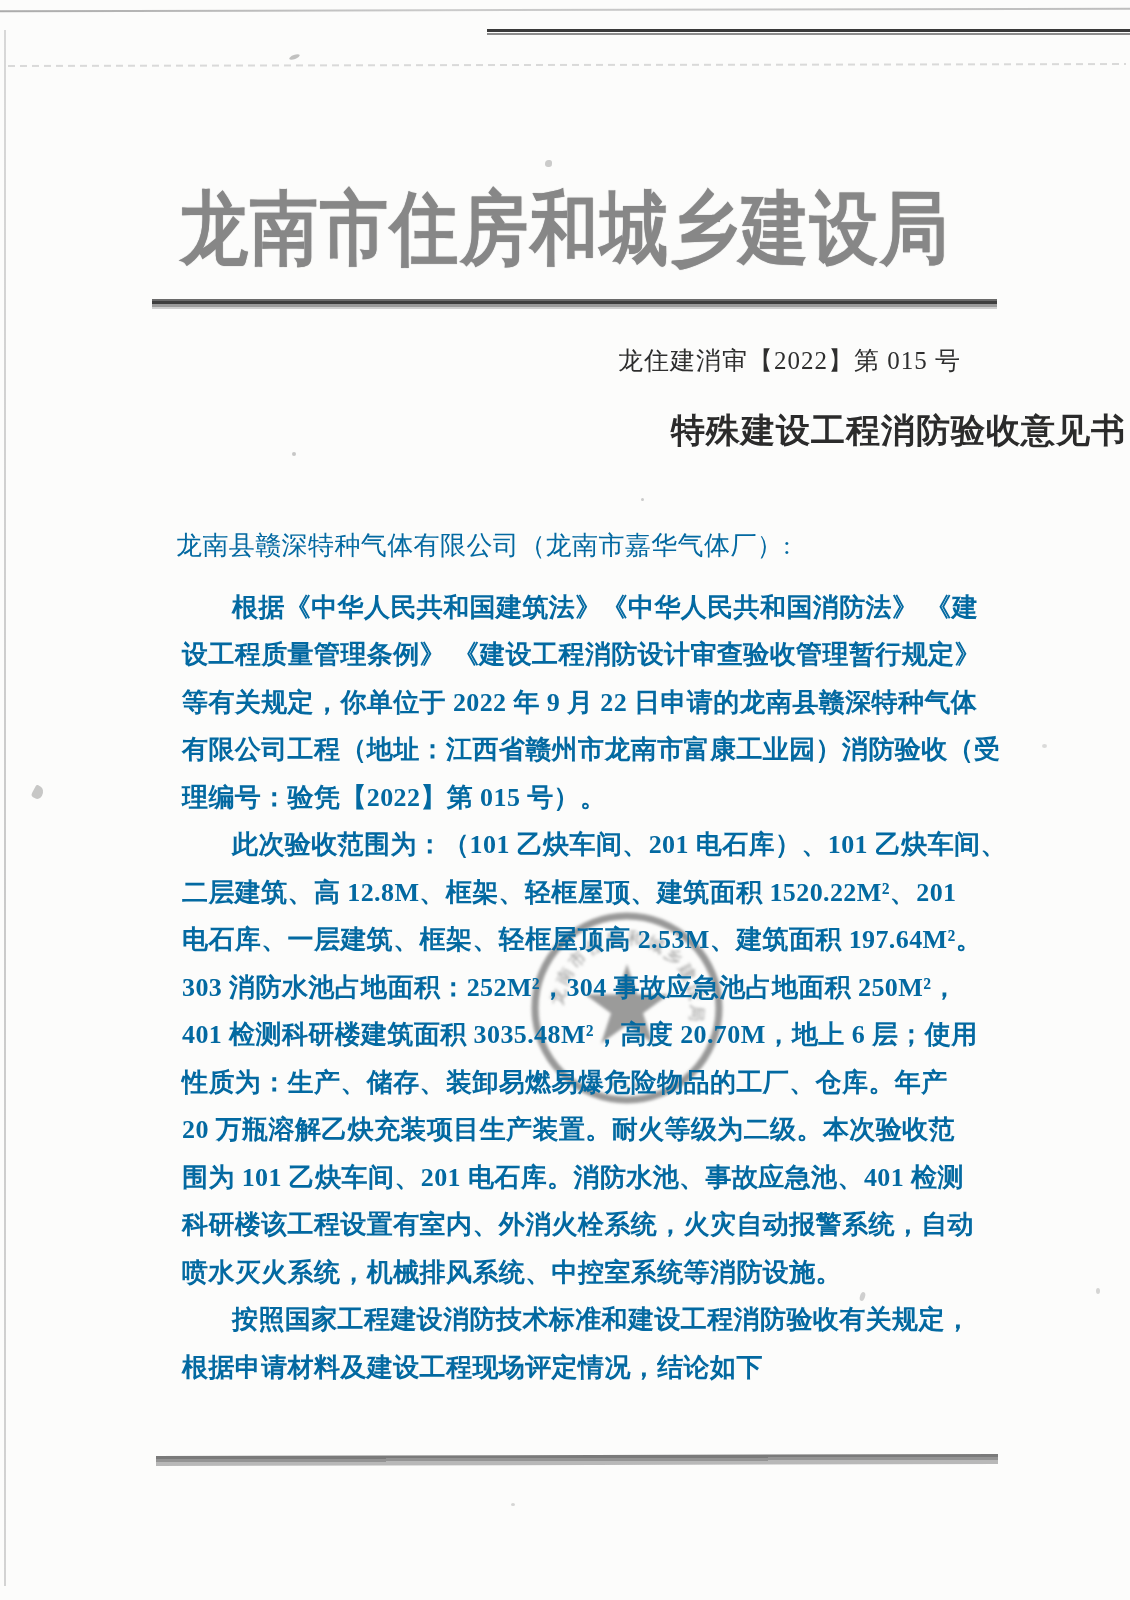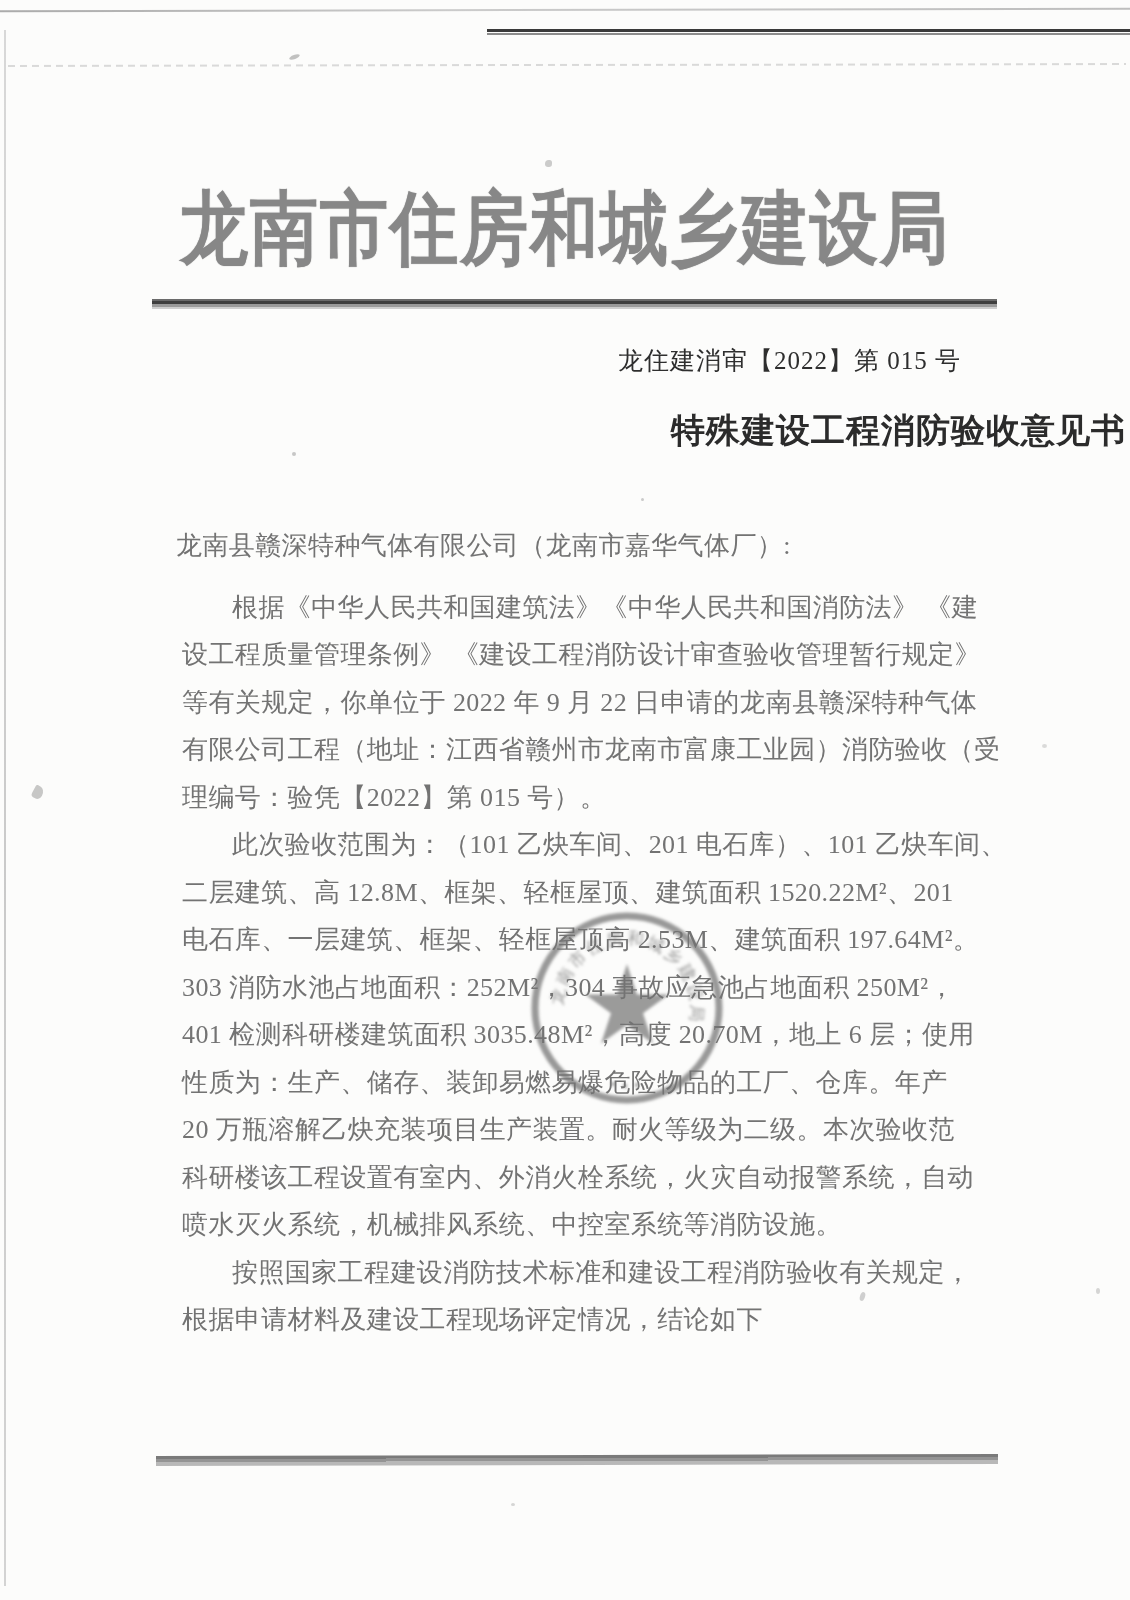--- a/index.html
+++ b/index.html
@@ -43,24 +43,24 @@
     position:absolute;right:169px;top:344px;
     font-size:25px;color:#2e2e2e;letter-spacing:1px;white-space:nowrap;
   }
   .page-title{
     position:absolute;left:0;top:408px;width:1126px;text-align:right;
     font-size:34px;font-weight:700;color:#2b2b2b;letter-spacing:1px;white-space:nowrap;
   }
   
   .body-block{
     position:absolute;left:182px;top:522px;width:810px;z-index:2;
-    font-size:26px;color:#737373;letter-spacing:0.4px;
+    font-size:26px;color:#0369a1;letter-spacing:0.4px;
   }
   .addressee{height:47.5px;line-height:47.5px;white-space:nowrap;margin-left:-6px;margin-bottom:14px;}
-  .bline{height:47.5px;line-height:47.5px;white-space:nowrap;}
+  .bline{height:47.5px;line-height:47.5px;white-space:nowrap;font-weight:bold;}
   .bline.indent{padding-left:50px;}
   
   .stamp{
     position:absolute;left:517px;top:898px;width:220px;height:220px;z-index:1;
     filter:blur(1.6px) opacity(0.6);
   }
   
   .footer-rule{
     position:absolute;left:156px;top:1455px;width:842px;height:10px;
     background:linear-gradient(to bottom,#7a7a7a 0 3px,#949494 3px 6px,#b8b8b8 6px 10px);
@@ -113,20 +113,21 @@
         <div class="bline">等有关规定，你单位于 2022 年 9 月 22 日申请的龙南县赣深特种气体</div>
         <div class="bline">有限公司工程（地址：江西省赣州市龙南市富康工业园）消防验收（受</div>
         <div class="bline">理编号：验凭【2022】第 015 号）。</div>
         <div class="bline indent">此次验收范围为：（101 乙炔车间、201 电石库）、101 乙炔车间、</div>
         <div class="bline">二层建筑、高 12.8M、框架、轻框屋顶、建筑面积 1520.22M²、201</div>
         <div class="bline">电石库、一层建筑、框架、轻框屋顶高 2.53M、建筑面积 197.64M²。</div>
         <div class="bline">303 消防水池占地面积：252M²，304 事故应急池占地面积 250M²，</div>
         <div class="bline">401 检测科研楼建筑面积 3035.48M²，高度 20.70M，地上 6 层；使用</div>
         <div class="bline">性质为：生产、储存、装卸易燃易爆危险物品的工厂、仓库。年产</div>
         <div class="bline">20 万瓶溶解乙炔充装项目生产装置。耐火等级为二级。本次验收范</div>
+        <div class="bline">围为 101 乙炔车间、201 电石库。消防水池、事故应急池、401 检测</div>
         <div class="bline">科研楼该工程设置有室内、外消火栓系统，火灾自动报警系统，自动</div>
         <div class="bline">喷水灭火系统，机械排风系统、中控室系统等消防设施。</div>
         <div class="bline indent">按照国家工程建设消防技术标准和建设工程消防验收有关规定，</div>
         <div class="bline">根据申请材料及建设工程现场评定情况，结论如下</div>
       </div>
   </div>
 
   <div class="footer-rule"></div>
 
 </div>

